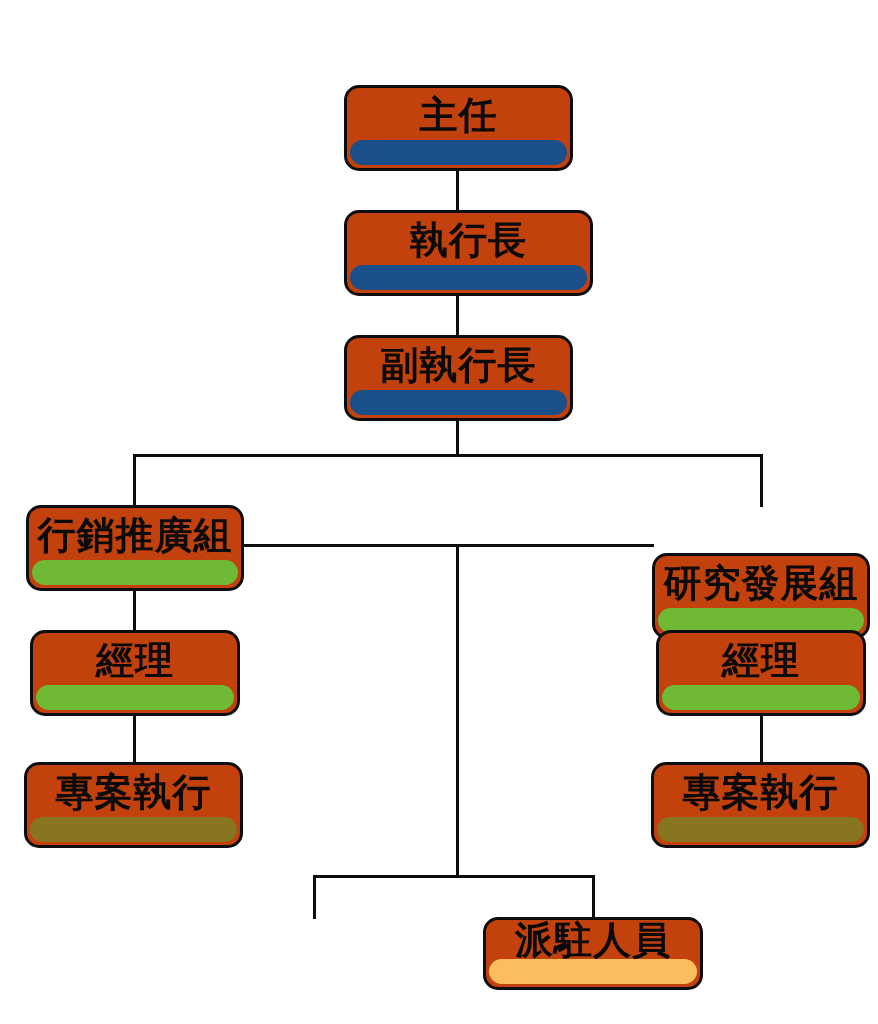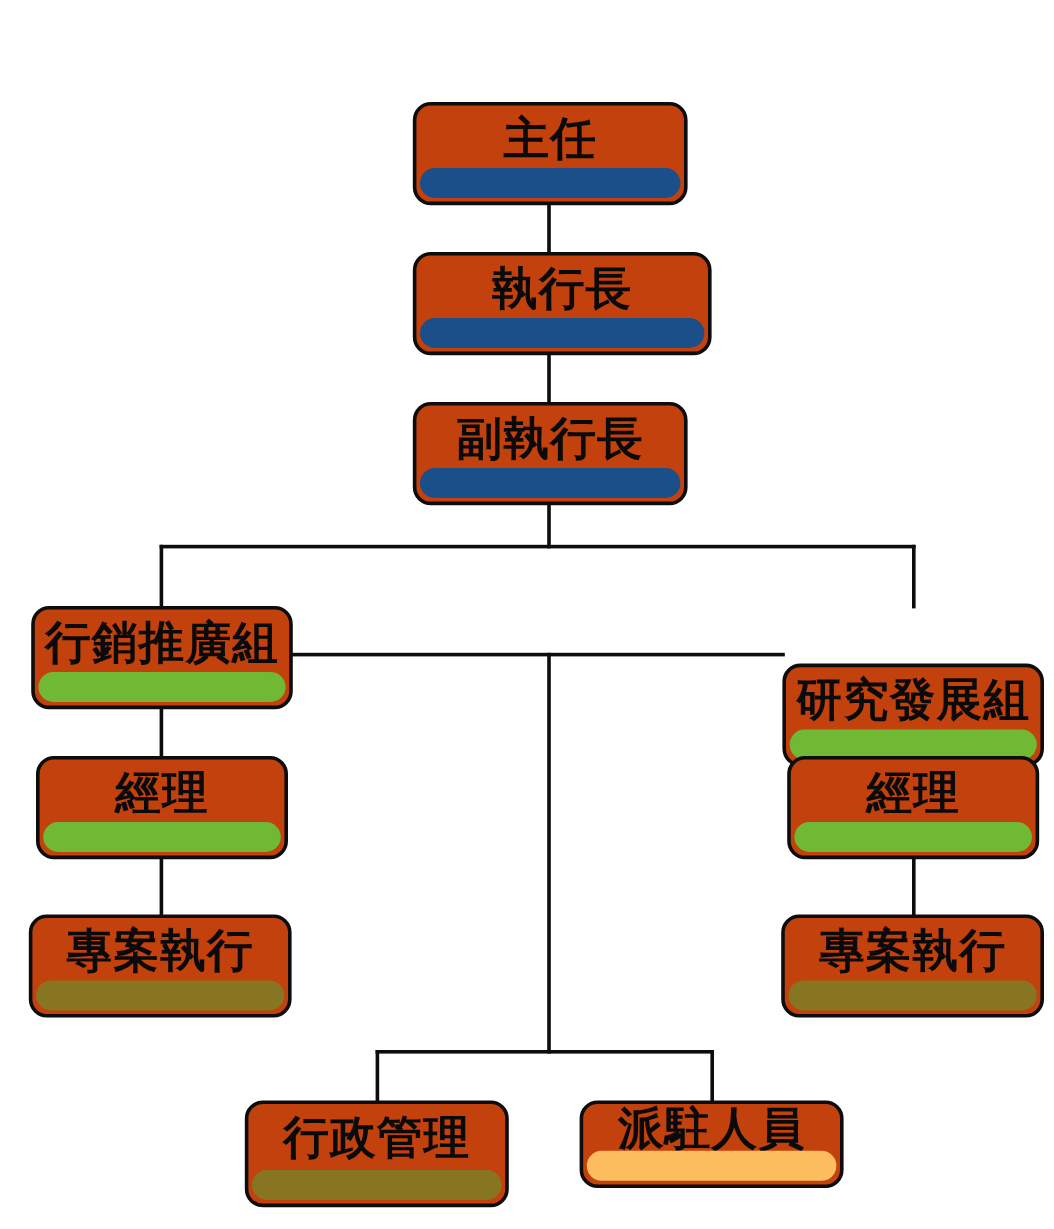--- a/index.html
+++ b/index.html
@@ -139,23 +139,19 @@
   <div class="node n8">
     <div class="label">專案執行</div>
     <div class="bar" style="background: rgb(135, 117, 34);"></div>
   </div>
 
   <div class="node n9">
     <div class="label">專案執行</div>
     <div class="bar" style="background: rgb(135, 117, 34);"></div>
   </div>
 
-  <div class="node n10">
-    <div class="label">行政管理</div>
-    <div class="bar" style="background: rgb(135, 117, 34);"></div>
-  </div>
 
   <div class="node n11">
     <div class="label">派駐人員</div>
     <div class="bar" style="background: rgb(252, 189, 94);"></div>
   </div>
 
 </div>
 
 </body></html>

